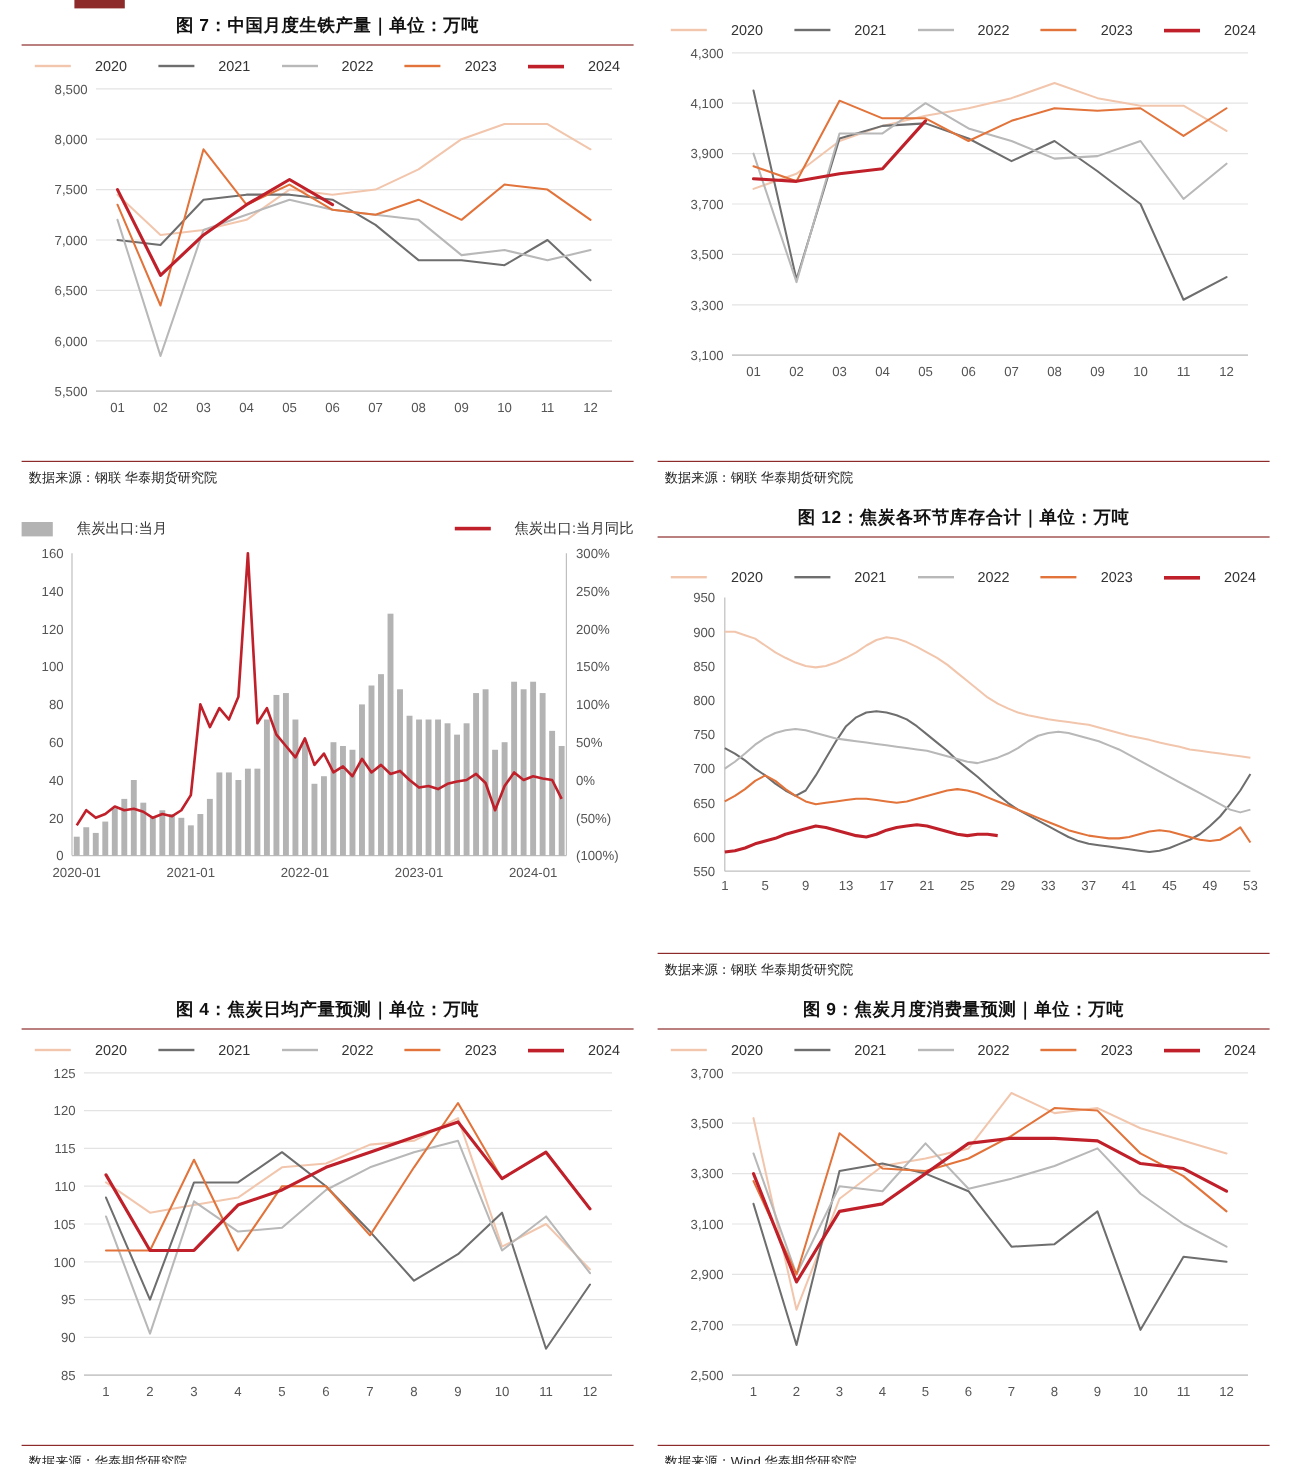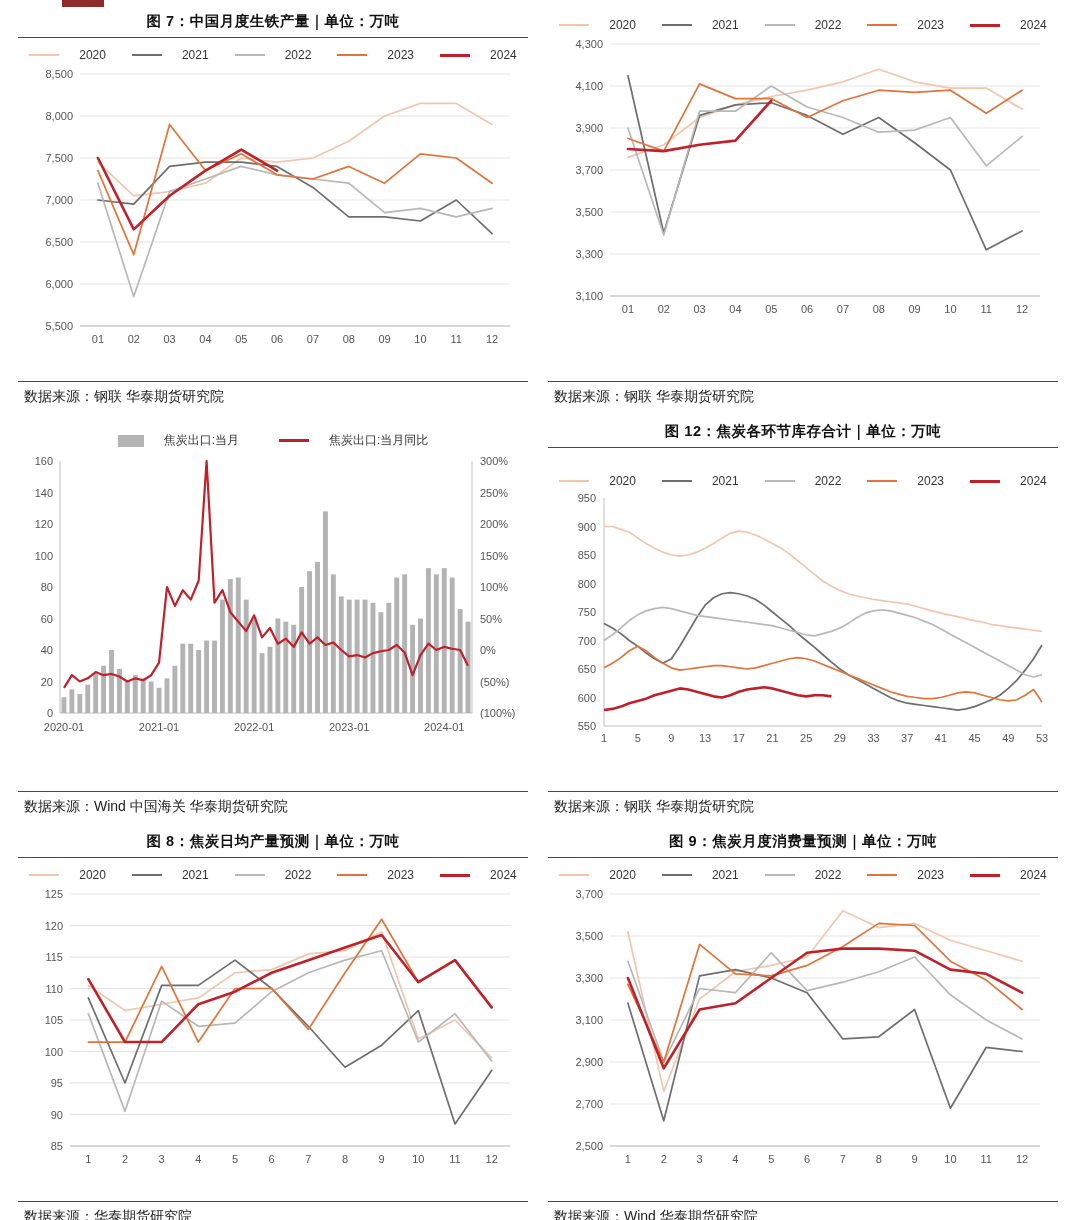--- a/index.html
+++ b/index.html
@@ -38,21 +38,21 @@
   }
   .legend .item{display:flex;align-items:center;gap:20px;}
   .legend .swatch{width:30px;height:0;border-top-width:2.4px;border-top-style:solid;display:inline-block;}
   .legend .swatch.bar{height:12px;border:0;width:26px;}
   .chart-area{position:relative;width:100%;height:292px;}
   .chart-area svg{display:block;}
   .source{
     position:absolute;left:0;right:0;bottom:2px;
     border-top:1.4px solid #8d2b2b;
     padding-top:6px;
-    font-size:14px;color:#222;
+    font-size:11px;color:#222;
     padding-left:6px;
   }
   .tick{font-size:11px;fill:#555;font-family:"Liberation Sans",sans-serif;}
   .axisline{stroke:#bfbfbf;stroke-width:1;}
   .gridline{stroke:#e3e3e3;stroke-width:1;}
   .top-strip{position:absolute;left:62px;top:0;width:42px;height:7px;background:#8d2b2b;}
 </style>
 </head>
 <body>
 
@@ -179,21 +179,21 @@
             <path d="M79.91666666666667,41.5 L115.75,199 L151.58333333333331,81.39999999999999 L187.41666666666669,70.9 L223.25,68.79999999999998 L259.08333333333337,81.39999999999999 L294.91666666666663,100.29999999999998 L330.75,83.49999999999999 L366.5833333333333,108.70000000000002 L402.4166666666667,136 L438.25,215.79999999999998 L474.0833333333333,196.9" fill="none" stroke="#6e6e6e" stroke-width="1.7" stroke-linejoin="round" stroke-linecap="round"></path>
             <path d="M79.91666666666667,94.00000000000001 L115.75,201.1 L151.58333333333331,77.20000000000002 L187.41666666666669,77.20000000000002 L223.25,51.99999999999999 L259.08333333333337,73 L294.91666666666663,83.49999999999999 L330.75,98.19999999999999 L366.5833333333333,96.10000000000001 L402.4166666666667,83.49999999999999 L438.25,131.79999999999998 L474.0833333333333,102.4" fill="none" stroke="#b8b8b8" stroke-width="1.7" stroke-linejoin="round" stroke-linecap="round"></path>
             <path d="M79.91666666666667,104.5 L115.75,117.10000000000001 L151.58333333333331,49.9 L187.41666666666669,64.6 L223.25,64.6 L259.08333333333337,83.49999999999999 L294.91666666666663,66.69999999999999 L330.75,56.2 L366.5833333333333,58.3 L402.4166666666667,56.2 L438.25,79.30000000000001 L474.0833333333333,56.2" fill="none" stroke="#e2733a" stroke-width="1.7" stroke-linejoin="round" stroke-linecap="round"></path>
             <path d="M79.91666666666667,114.99999999999999 L115.75,117.10000000000001 L151.58333333333331,110.80000000000001 L187.41666666666669,106.6 L223.25,66.69999999999999" fill="none" stroke="#c0202a" stroke-width="2.6" stroke-linejoin="round" stroke-linecap="round"></path>
           </svg>
         </div>
       <div class="source">数据来源：钢联 华泰期货研究院</div>
     </div>
 
     <div class="panel">
-      <div class="legend" style="padding-top:14px;gap:40px;">
+      <div class="legend" style="padding-top:14px;gap:40px;justify-content:space-between;">
         <span class="item">
             <i class="swatch bar" style="background:#b3b3b3"></i>
             <span>焦炭出口:当月</span>
           </span>
         <span class="item">
             <i class="swatch" style="border-top-color:#c0202a;border-top-width:3px"></i>
             <span>焦炭出口:当月同比</span>
           </span>
       </div>
       <div class="chart-area" id="chart-fig9">
@@ -272,21 +272,20 @@
             <rect x="439.6592307692308" y="158.05" width="4.912307692307692" height="103.94999999999999" fill="#b3b3b3"></rect>
             <rect x="447.5823076923077" y="170.64999999999998" width="4.912307692307692" height="91.35000000000002" fill="#b3b3b3"></rect>
             <path d="M45.96153846153846,236.8 L53.88461538461539,224.2 L61.80769230769231,230.5 L69.73076923076923,227.35000000000002 L77.65384615384616,221.05 L85.57692307692308,224.2 L93.5,222.94 L101.42307692307692,225.46 L109.34615384615384,230.5 L117.26923076923077,227.35000000000002 L125.1923076923077,229.24 L133.1153846153846,224.2 L141.03846153846155,211.60000000000002 L148.96153846153845,136 L156.8846153846154,154.89999999999998 L164.80769230769232,139.14999999999998 L172.73076923076923,148.60000000000002 L180.65384615384616,129.7 L188.57692307692307,10 L196.5,151.75 L204.42307692307693,139.14999999999998 L212.34615384615384,161.2 L220.26923076923077,170.64999999999998 L228.19230769230768,180.10000000000002 L236.1153846153846,164.35000000000002 L244.03846153846155,186.39999999999998 L251.96153846153845,176.95 L259.88461538461536,192.7 L267.8076923076923,187.66000000000003 L275.7307692307692,195.85000000000002 L283.6538461538462,181.35999999999999 L291.5769230769231,192.7 L299.5,186.39999999999998 L307.4230769230769,193.96 L315.34615384615387,191.44 L323.2692307692308,199 L331.1923076923077,205.3 L339.11538461538464,204.04 L347.03846153846155,206.56 L354.96153846153845,202.14999999999998 L362.88461538461536,200.26 L370.8076923076923,199 L378.7307692307692,193.96 L386.65384615384613,201.52 L394.5769230769231,224.2 L402.5,204.04 L410.4230769230769,192.7 L418.34615384615387,199 L426.2692307692308,195.85000000000002 L434.1923076923077,197.74 L442.11538461538464,199 L450.03846153846155,214.75" fill="none" stroke="#c0202a" stroke-width="2.2" stroke-linejoin="round"></path>
             <text x="45.96153846153846" y="280" class="tick" text-anchor="middle">2020-01</text>
             <text x="141.03846153846155" y="280" class="tick" text-anchor="middle">2021-01</text>
             <text x="236.1153846153846" y="280" class="tick" text-anchor="middle">2022-01</text>
             <text x="331.1923076923077" y="280" class="tick" text-anchor="middle">2023-01</text>
             <text x="426.2692307692308" y="280" class="tick" text-anchor="middle">2024-01</text>
           </svg>
         </div>
-      <div class="source">数据来源：Wind 中国海关 华泰期货研究院</div>
     </div>
 
     <div class="panel">
       <div class="panel-title">图 12：焦炭各环节库存合计｜单位：万吨</div>
       <div class="legend" style="padding-top:26px;">
         <span class="item">
             <i class="swatch" style="border-top-color:#f2c6ad"></i>
             <span>2020</span>
           </span>
         <span class="item">
@@ -337,21 +336,21 @@
             <path d="M56,133.4 L64.42307692307692,137.96 L72.84615384615384,143.66 L81.26923076923077,150.5 L89.6923076923077,156.20000000000002 L98.11538461538461,163.04 L106.53846153846155,168.74 L114.96153846153845,173.29999999999998 L123.38461538461539,168.74 L131.80769230769232,156.20000000000002 L140.23076923076923,141.95000000000002 L148.65384615384616,127.7 L157.0769230769231,115.16 L165.5,107.75 L173.9230769230769,103.76 L182.34615384615384,102.62 L190.76923076923077,103.76 L199.19230769230768,106.04 L207.6153846153846,109.46 L216.03846153846155,115.16 L224.46153846153845,122 L232.8846153846154,128.84 L241.30769230769232,135.68 L249.73076923076923,143.66 L258.1538461538462,150.5 L266.5769230769231,157.34 L275,164.75 L283.4230769230769,172.16 L291.8461538461538,179 L300.2692307692308,184.70000000000002 L308.6923076923077,189.26000000000002 L317.11538461538464,193.82 L325.53846153846155,198.38 L333.96153846153845,202.94 L342.38461538461536,207.5 L350.8076923076923,210.92000000000002 L359.2307692307692,213.20000000000002 L367.65384615384613,214.34 L376.0769230769231,215.48000000000002 L384.5,216.62 L392.9230769230769,217.76000000000002 L401.34615384615387,218.9 L409.7692307692308,220.04 L418.1923076923077,218.9 L426.61538461538464,216.62 L435.03846153846155,213.20000000000002 L443.46153846153845,209.78 L451.88461538461536,205.22 L460.3076923076923,198.38 L468.7307692307692,190.4 L477.15384615384613,180.14000000000001 L485.5769230769231,168.74 L494,155.06" fill="none" stroke="#6e6e6e" stroke-width="1.7" stroke-linejoin="round"></path>
             <path d="M56,150.5 L64.42307692307692,144.79999999999998 L72.84615384615384,137.96 L81.26923076923077,130.55 L89.6923076923077,124.85 L98.11538461538461,120.86 L106.53846153846155,118.58 L114.96153846153845,117.44 L123.38461538461539,118.58 L131.80769230769232,120.86 L140.23076923076923,123.14 L148.65384615384616,125.42 L157.0769230769231,126.56 L165.5,127.7 L173.9230769230769,128.84 L182.34615384615384,129.97999999999996 L190.76923076923077,131.12 L199.19230769230768,132.26 L207.6153846153846,133.4 L216.03846153846155,134.54 L224.46153846153845,135.68 L232.8846153846154,137.96 L241.30769230769232,140.24 L249.73076923076923,142.52 L258.1538461538462,144.79999999999998 L266.5769230769231,145.94 L275,143.66 L283.4230769230769,141.38 L291.8461538461538,137.96 L300.2692307692308,133.4 L308.6923076923077,127.7 L317.11538461538464,123.14 L325.53846153846155,120.86 L333.96153846153845,119.72 L342.38461538461536,120.86 L350.8076923076923,123.14 L359.2307692307692,125.42 L367.65384615384613,127.7 L376.0769230769231,131.12 L384.5,134.54 L392.9230769230769,139.1 L401.34615384615387,143.66 L409.7692307692308,148.22 L418.1923076923077,152.78 L426.61538461538464,157.34 L435.03846153846155,161.9 L443.46153846153845,166.46 L451.88461538461536,171.02 L460.3076923076923,175.57999999999998 L468.7307692307692,180.14000000000001 L477.15384615384613,184.70000000000002 L485.5769230769231,186.98000000000002 L494,184.70000000000002" fill="none" stroke="#b8b8b8" stroke-width="1.7" stroke-linejoin="round"></path>
             <path d="M56,177.85999999999999 L64.42307692307692,173.29999999999998 L72.84615384615384,167.6 L81.26923076923077,160.76 L89.6923076923077,156.20000000000002 L98.11538461538461,160.76 L106.53846153846155,167.6 L114.96153846153845,173.29999999999998 L123.38461538461539,177.85999999999999 L131.80769230769232,180.14000000000001 L140.23076923076923,179 L148.65384615384616,177.85999999999999 L157.0769230769231,176.72 L165.5,175.57999999999998 L173.9230769230769,175.57999999999998 L182.34615384615384,176.72 L190.76923076923077,177.85999999999999 L199.19230769230768,179 L207.6153846153846,177.85999999999999 L216.03846153846155,175.57999999999998 L224.46153846153845,173.29999999999998 L232.8846153846154,171.02 L241.30769230769232,168.74 L249.73076923076923,167.6 L258.1538461538462,168.74 L266.5769230769231,171.02 L275,174.44 L283.4230769230769,177.85999999999999 L291.8461538461538,181.28 L300.2692307692308,184.70000000000002 L308.6923076923077,188.12 L317.11538461538464,191.54 L325.53846153846155,194.96 L333.96153846153845,198.38 L342.38461538461536,201.79999999999998 L350.8076923076923,204.07999999999998 L359.2307692307692,206.35999999999999 L367.65384615384613,207.5 L376.0769230769231,208.64000000000001 L384.5,208.64000000000001 L392.9230769230769,207.5 L401.34615384615387,205.22 L409.7692307692308,202.94 L418.1923076923077,201.79999999999998 L426.61538461538464,202.94 L435.03846153846155,205.22 L443.46153846153845,207.5 L451.88461538461536,209.78 L460.3076923076923,210.92000000000002 L468.7307692307692,209.78 L477.15384615384613,205.22 L485.5769230769231,199.51999999999998 L494,212.06" fill="none" stroke="#e2733a" stroke-width="1.7" stroke-linejoin="round"></path>
             <path d="M56,220.04 L64.42307692307692,218.9 L72.84615384615384,216.62 L81.26923076923077,213.20000000000002 L89.6923076923077,210.92000000000002 L98.11538461538461,208.64000000000001 L106.53846153846155,205.22 L114.96153846153845,202.94 L123.38461538461539,200.66 L131.80769230769232,198.38 L140.23076923076923,199.51999999999998 L148.65384615384616,201.79999999999998 L157.0769230769231,204.07999999999998 L165.5,206.35999999999999 L173.9230769230769,207.5 L182.34615384615384,205.22 L190.76923076923077,201.79999999999998 L199.19230769230768,199.51999999999998 L207.6153846153846,198.38 L216.03846153846155,197.23999999999998 L224.46153846153845,198.38 L232.8846153846154,200.66 L241.30769230769232,202.94 L249.73076923076923,205.22 L258.1538461538462,206.35999999999999 L266.5769230769231,205.22 L275,205.22 L283.4230769230769,206.35999999999999" fill="none" stroke="#c0202a" stroke-width="2.6" stroke-linejoin="round"></path>
           </svg>
         </div>
       <div class="source">数据来源：钢联 华泰期货研究院</div>
     </div>
 
     <div class="panel">
-      <div class="panel-title">图 8：焦炭日均产量预测｜单位：万吨</div>
+      <div class="panel-title">图 4：焦炭日均产量预测｜单位：万吨</div>
       <div class="legend">
         <span class="item">
             <i class="swatch" style="border-top-color:#f2c6ad"></i>
             <span>2020</span>
           </span>
         <span class="item">
             <i class="swatch" style="border-top-color:#6e6e6e"></i>
             <span>2021</span>
           </span>
         <span class="item">

